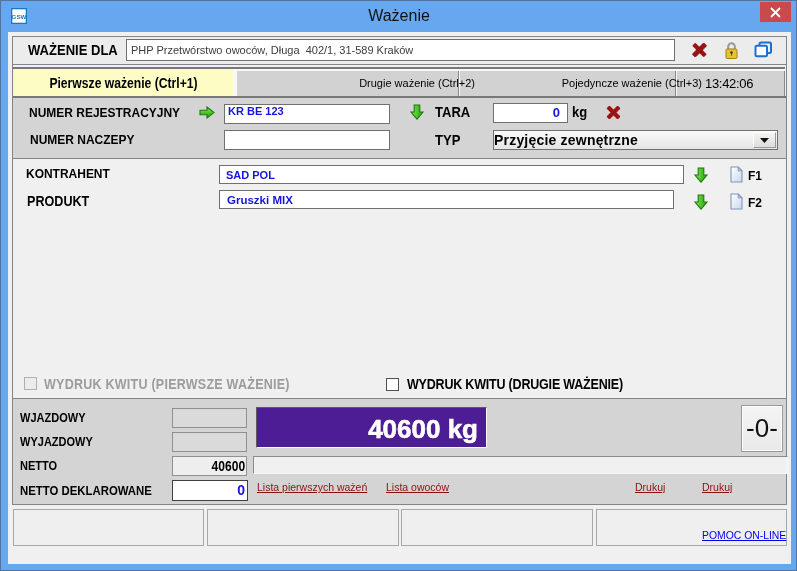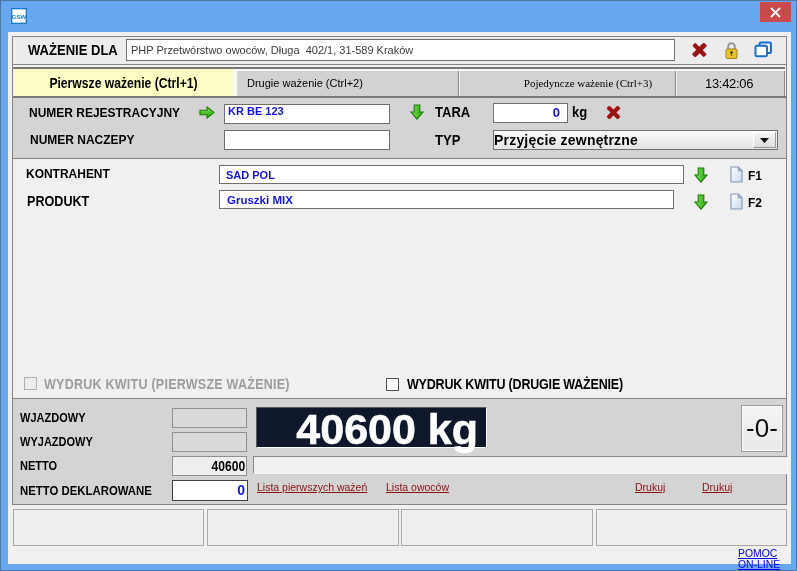--- a/index.html
+++ b/index.html
@@ -7,20 +7,21 @@
   .win{position:relative;width:797px;height:571px;background:#67a7f0;box-sizing:border-box;border:1px solid #54749e;overflow:hidden;}
   .abs{position:absolute;box-sizing:border-box;}
   .lbl{position:absolute;box-sizing:border-box;font-weight:bold;font-size:13.7px;color:#000;white-space:nowrap;transform:scaleX(0.875);transform-origin:0 50%;line-height:1.1;}
   .inp{position:absolute;box-sizing:border-box;background:#fff;border:1px solid #707070;font-size:11px;}
   .blue{color:#1414dd;font-weight:bold;}
 </style>
 </head>
 <body>
 <div class="win">
 
+  <div class="abs" style="left:298px;top:6px;width:200px;text-align:center;font-size:16px;color:#111;">Ważenie</div>
   <svg class="abs" style="left:10px;top:7px;" width="16" height="16" viewBox="0 0 16 16">
       <rect x="0.5" y="0.5" width="15" height="15" fill="#fff" stroke="#1879c8" stroke-width="1.6"></rect>
       <text x="8" y="11" text-anchor="middle" font-family="Liberation Sans,sans-serif" font-size="6.2" font-weight="bold" fill="#1879c8">GSW</text>
     </svg>
   <div class="abs" style="left:759px;top:1px;width:31px;height:20px;background:#c94a4a;">
       <svg style="position:absolute;left:10px;top:5px;" width="11" height="11" viewBox="0 0 11 11">
         <path d="M1 1 L10 10 M10 1 L1 10" stroke="#fff" stroke-width="1.8"></path>
       </svg>
     </div>
 
@@ -51,22 +52,22 @@
 
   <div class="abs" style="left:12px;top:66px;width:772px;height:2px;background:#787878;"></div>
   <div class="abs" style="left:232px;top:68px;width:552px;height:2px;background:#f8f8f8;"></div>
   <div class="abs" style="left:13px;top:68px;width:219px;height:28px;background:#fdfcc4;text-align:center;font-weight:bold;font-size:15px;"><span style="display:inline-block;line-height:27px;transform:scaleX(0.81);transform-origin:50% 50%;white-space:nowrap;">Pierwsze ważenie (Ctrl+1)</span></div>
   <div class="abs" style="left:232px;top:68px;width:4px;height:28px;background:#f8f8f8;"></div>
   <div class="abs" style="left:236px;top:70px;width:548px;height:26px;background:#d2d2d2;border-right:1px solid #8a8a8a;"></div>
   <div class="abs" style="left:457px;top:70px;width:1px;height:26px;background:#8a8a8a;"></div>
   <div class="abs" style="left:458px;top:70px;width:1px;height:26px;background:#f6f6f6;"></div>
   <div class="abs" style="left:674px;top:70px;width:1px;height:26px;background:#8a8a8a;"></div>
   <div class="abs" style="left:675px;top:70px;width:1px;height:26px;background:#f6f6f6;"></div>
-  <div class="abs" style="left:246px;top:70px;width:228px;height:26px;text-align:left;line-height:25px;font-size:11px;">Drugie ważenie (Ctrl+2)</div>
-  <div class="abs" style="left:473px;top:70px;width:228px;height:14px;text-align:center;line-height:25px;font-size:11px;font-family:Liberation Serif, serif;">Pojedyncze ważenie (Ctrl+3)</div>
+  <div class="abs" style="left:246px;top:70px;width:228px;height:26px;text-align:right;line-height:25px;font-size:11px;">Drugie ważenie (Ctrl+2)</div>
+  <div class="abs" style="left:473px;top:70px;width:228px;height:14px;text-align:right;line-height:25px;font-size:11px;">Pojedyncze ważenie (Ctrl+3)</div>
   <div class="abs" style="left:704px;top:70px;width:84px;height:26px;line-height:26px;font-size:13px;letter-spacing:-0.3px;">13:42:06</div>
 
   <div class="abs" style="left:12px;top:95px;width:773px;height:63px;background:#d4d4d4;border-top:2px solid #787878;border-bottom:1px solid #848484;"></div>
   <div class="lbl" style="left:28px;top:104px;">NUMER REJESTRACYJNY</div>
   <svg class="abs" style="left:198px;top:105px;" width="16" height="13" viewBox="0 0 16 13">
       <defs>
         <linearGradient id="ga" x1="0" y1="0" x2="0" y2="1">
           <stop offset="0" stop-color="#8be26b"></stop>
           <stop offset="0.5" stop-color="#4fc62e"></stop>
           <stop offset="1" stop-color="#2a9e0e"></stop>
@@ -160,26 +161,26 @@
   <div class="abs" style="left:12px;top:397px;width:773px;height:106px;background:#d4d4d4;border-top:1px solid #848484;"></div>
   <div class="lbl" style="left:19px;top:411px;font-size:12.6px;">WJAZDOWY</div>
   <div class="lbl" style="left:19px;top:435px;font-size:12.6px;">WYJAZDOWY</div>
   <div class="lbl" style="left:19px;top:459px;font-size:12.6px;">NETTO</div>
   <div class="lbl" style="left:19px;top:483px;font-size:13px;">NETTO DEKLAROWANE</div>
   <div class="abs" style="left:171px;top:407px;width:75px;height:20px;background:#dadada;border:1px solid #909090;"></div>
   <div class="abs" style="left:171px;top:431px;width:75px;height:20px;background:#dadada;border:1px solid #909090;"></div>
   <div class="abs" style="left:171px;top:455px;width:75px;height:20px;background:#eeeeee;border:1px solid #909090;text-align:right;font-weight:bold;font-size:14px;line-height:18px;"><span style="display:inline-block;padding-right:1px;transform:scaleX(0.86);transform-origin:100% 50%;">40600</span></div>
   <div class="abs" style="left:171px;top:479px;width:76px;height:21px;background:#fff;border:1px solid #404040;text-align:right;font-weight:bold;font-size:14px;line-height:19px;color:#1414dd;"><span style="padding-right:2px;">0</span></div>
 
-  <div class="abs" style="left:255px;top:406px;width:231px;height:41px;background:#0f172a;border:1px solid #fbfbfb;border-top-color:#5a5a5a;border-left-color:#5a5a5a;color:#fff;font-weight:bold;font-size:43px;text-align:right;line-height:42px;-webkit-text-stroke:0.6px #fff;"><span style="padding-right:8px;">40600 kg</span></div>
+  <div class="abs" style="left:255px;top:406px;width:231px;height:41px;background:#4c1d95;border:1px solid #fbfbfb;border-top-color:#5a5a5a;border-left-color:#5a5a5a;color:#fff;font-weight:bold;font-size:26px;text-align:right;line-height:42px;-webkit-text-stroke:0.6px #fff;"><span style="padding-right:8px;">40600 kg</span></div>
   <div class="abs" style="left:740px;top:404px;width:42px;height:47px;background:linear-gradient(#f4f4f4,#e9e9e9);border:1px solid #9a9a9a;box-shadow:inset 0 0 0 1px #fdfdfd;text-align:center;font-size:26px;line-height:44px;color:#111;">-0-</div>
   <div class="abs" style="left:252px;top:455px;width:535px;height:18px;background:#f0f0f0;border:1px solid #f8f8f8;border-top-color:#8a8a8a;border-left-color:#8a8a8a;"></div>
   <div class="abs" style="left:256px;top:480px;font-size:10.5px;color:#8b1111;text-decoration:underline;">Lista pierwszych ważeń</div>
   <div class="abs" style="left:385px;top:480px;font-size:10.5px;color:#8b1111;text-decoration:underline;">Lista owoców</div>
   <div class="abs" style="left:634px;top:480px;font-size:10.5px;color:#8b1111;text-decoration:underline;">Drukuj</div>
   <div class="abs" style="left:701px;top:480px;font-size:10.5px;color:#8b1111;text-decoration:underline;">Drukuj</div>
 
   <div class="abs" style="left:12px;top:508px;width:191px;height:37px;background:#efefef;border:1px solid #a8a8a8;"></div>
   <div class="abs" style="left:206px;top:508px;width:192px;height:37px;background:#efefef;border:1px solid #a8a8a8;"></div>
   <div class="abs" style="left:400px;top:508px;width:192px;height:37px;background:#efefef;border:1px solid #a8a8a8;"></div>
   <div class="abs" style="left:595px;top:508px;width:191px;height:37px;background:#efefef;border:1px solid #a8a8a8;"></div>
-  <div class="abs" style="left:701px;top:547px;font-size:10.4px;color:#0000ee;text-decoration:underline;margin-left:36px;">POMOC ON-LINE</div>
+  <div class="abs" style="left:701px;top:529px;font-size:10.4px;color:#0000ee;text-decoration:underline;">POMOC ON-LINE</div>
 </div>
 
 </body></html>

